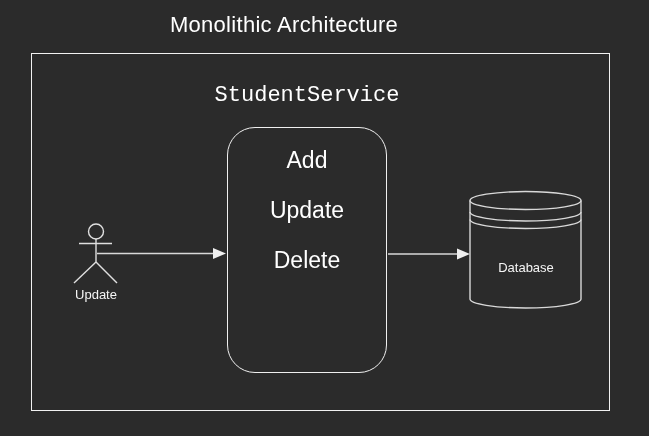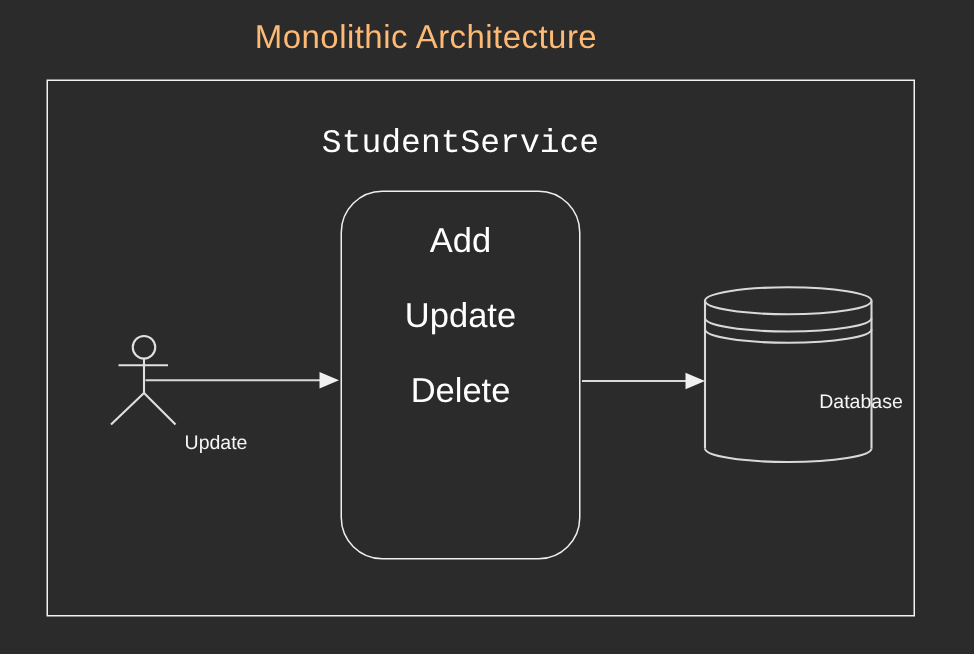--- a/index.html
+++ b/index.html
@@ -18,21 +18,21 @@
   }
   .diagram-title {
     position: absolute;
     top: 12px;
     left: 0;
     width: 568px;
     text-align: center;
     font-size: 22px;
     font-weight: 500;
     letter-spacing: 0.3px;
-    color: #fdba74;
+    color: #ffffff;
   }
   .boundary-box {
     position: absolute;
     left: 31px;
     top: 53px;
     width: 579px;
     height: 358px;
     border: 1.5px solid #f2f2f2;
     box-sizing: border-box;
   }
@@ -71,21 +71,20 @@
     top: 0;
     width: 649px;
     height: 436px;
     pointer-events: none;
   }
   .small-label {
     position: absolute;
     text-align: center;
     font-size: 13px;
     color: #f5f5f5;
-    padding-left: 48px;
   }
   .actor-label {
     left: 66px;
     top: 287px;
     width: 60px;
   }
   .database-label {
     left: 471px;
     top: 260px;
     width: 110px;

